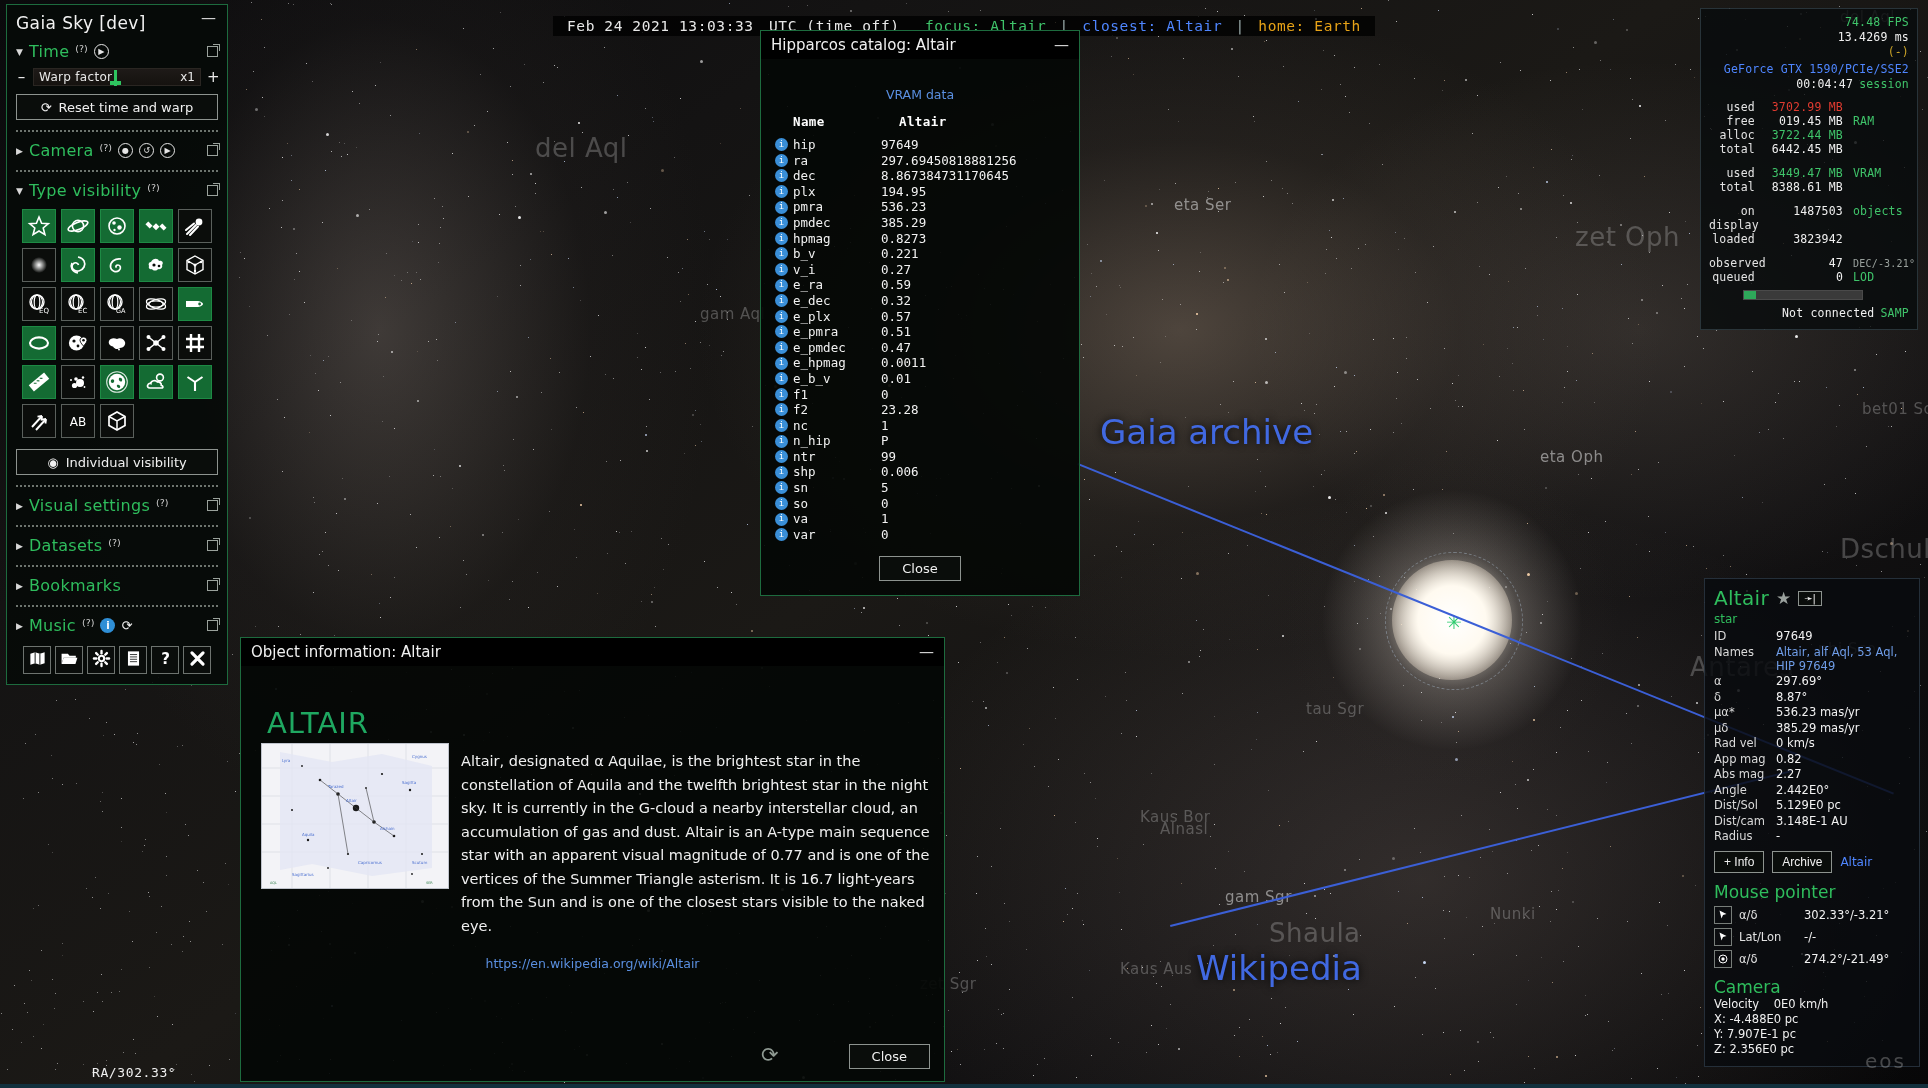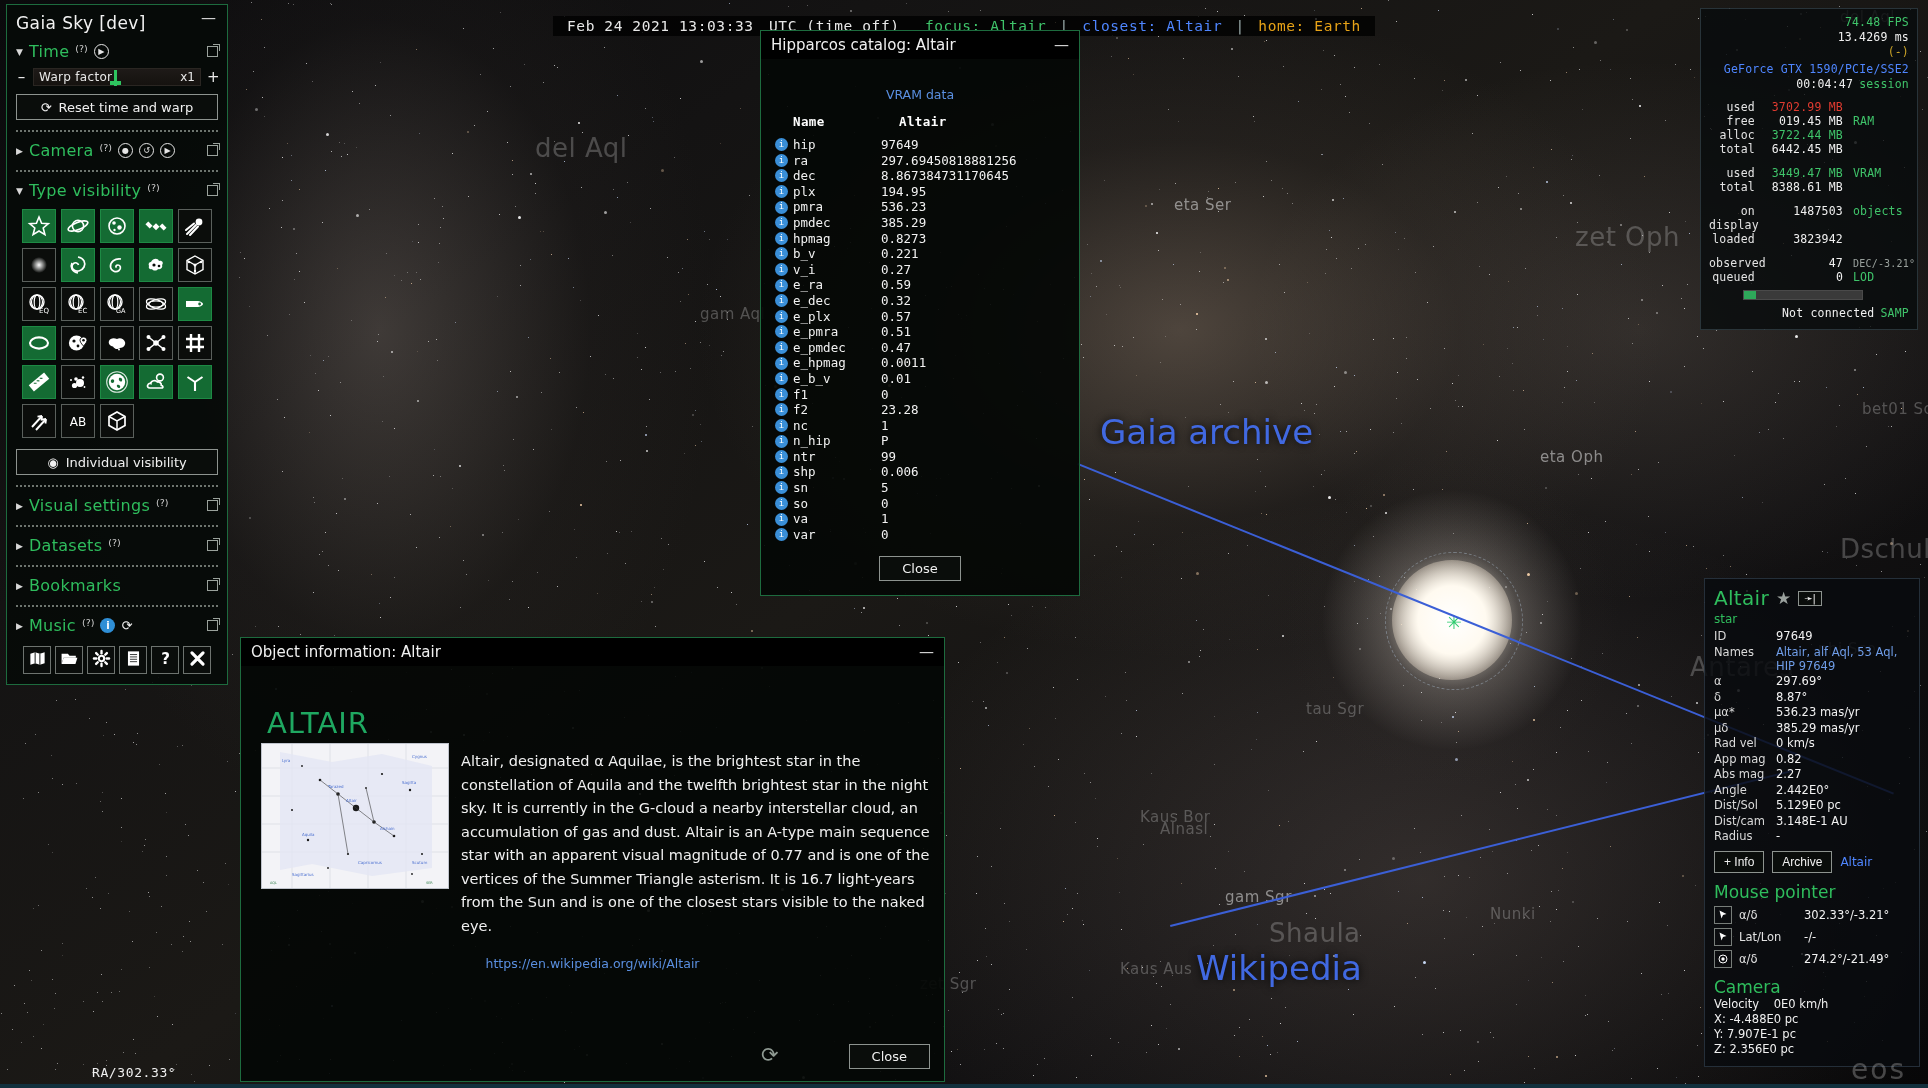--- a/index.html
+++ b/index.html
@@ -265,22 +265,22 @@
   .mp-k { width: 58px; color:#e2e2e2; font-size: 11.5px; }
   .mp-v { color:#f2f2f2; font-size: 11.5px; }
   .cam-line { color:#f0f0f0; font-size: 11.5px; line-height: 15px; }
 
   
   .ra-bottom {
     position: absolute; left: 92px; bottom: 8px; color: #f0f0f0;
     font-family: "DejaVu Sans Mono", monospace; font-size: 13px; letter-spacing: 0.6px;
   }
   .eos-logo {
-    position: absolute; right: 22px; bottom: 2px; color: rgba(190,190,190,0.35);
-    font-size: 28px; font-family: "DejaVu Sans", sans-serif; letter-spacing: 2px;
+    position: absolute; right: 22px; bottom: 15px; color: rgba(190,190,190,0.35);
+    font-size: 20px; font-family: "DejaVu Sans", sans-serif; letter-spacing: 2px;
   }
   .bottom-edge { position:absolute; left:0; right:0; bottom:0; height: 4px; background: #12303d; }
 </style>
 </head>
 <body>
 
 <div id="root">
 
   <div class="sky"></div>
   <div class="stars" id="starfield">

